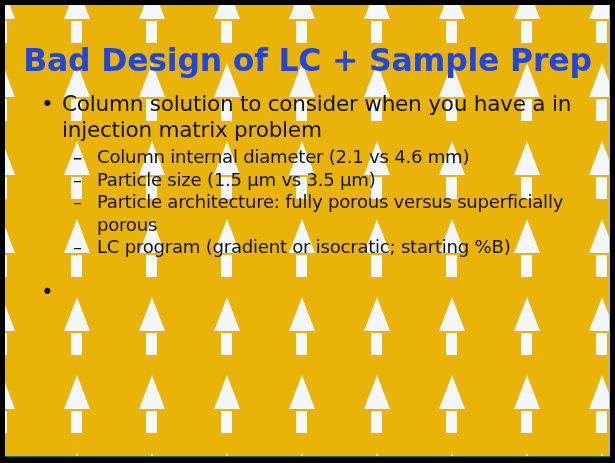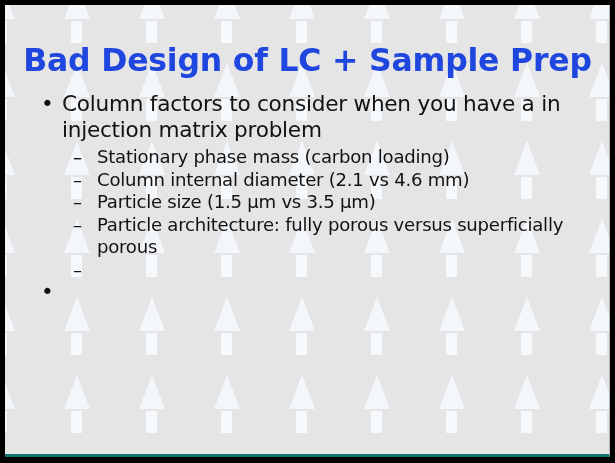--- a/index.html
+++ b/index.html
@@ -14,23 +14,23 @@
     font-family: "Liberation Sans", sans-serif;
   }
 
   
   #slide {
     position: absolute;
     left: 5px;
     top: 5px;
     width: 605px;
     height: 452px;
-    background: #e5e5e5;
+    background: #eab308;
     border-right: 1px solid #b8b8b8;
-    border-bottom: 3px solid #0f766e;
+    border-bottom: 1px solid #0f766e;
     box-sizing: border-box;
     overflow: hidden;
   }
 
   
   #watermark {
     position: absolute;
     inset: 0;
     pointer-events: none;
     opacity: 1;
@@ -378,51 +378,51 @@
         <div class="wm-a"></div>
       </div>
     </div>
 
   <div id="title">Bad Design of LC + Sample Prep</div>
 
   <div id="body">
 
     <div class="l1">
       <span class="marker">•</span>
-      <span>Column factors to consider when you have a in injection matrix problem</span>
+      <span>Column solution to consider when you have a in injection matrix problem</span>
     </div>
 
     <div class="sub-block">
 
       <div class="l2">
         <span class="marker">–</span>
       </div>
 
       <div class="l2">
         <span class="marker">–</span>
-        <span>Stationary phase mass (carbon loading)</span>
       </div>
 
       <div class="l2">
         <span class="marker">–</span>
         <span>Column internal diameter (2.1 vs 4.6 mm)</span>
       </div>
 
       <div class="l2">
         <span class="marker">–</span>
         <span>Particle size (1.5 µm vs 3.5 µm)</span>
       </div>
 
       <div class="l2">
         <span class="marker">–</span>
         <span>Particle architecture: fully porous versus superficially porous</span>
       </div>
 
       <div class="l2">
         <span class="marker">–</span>
+        <span>LC program (gradient or isocratic; starting %B)</span>
       </div>
 
     </div>
 
     <div class="gap-line"></div>
 
     <div class="l1">
       <span class="marker">•</span>
     </div>
 

